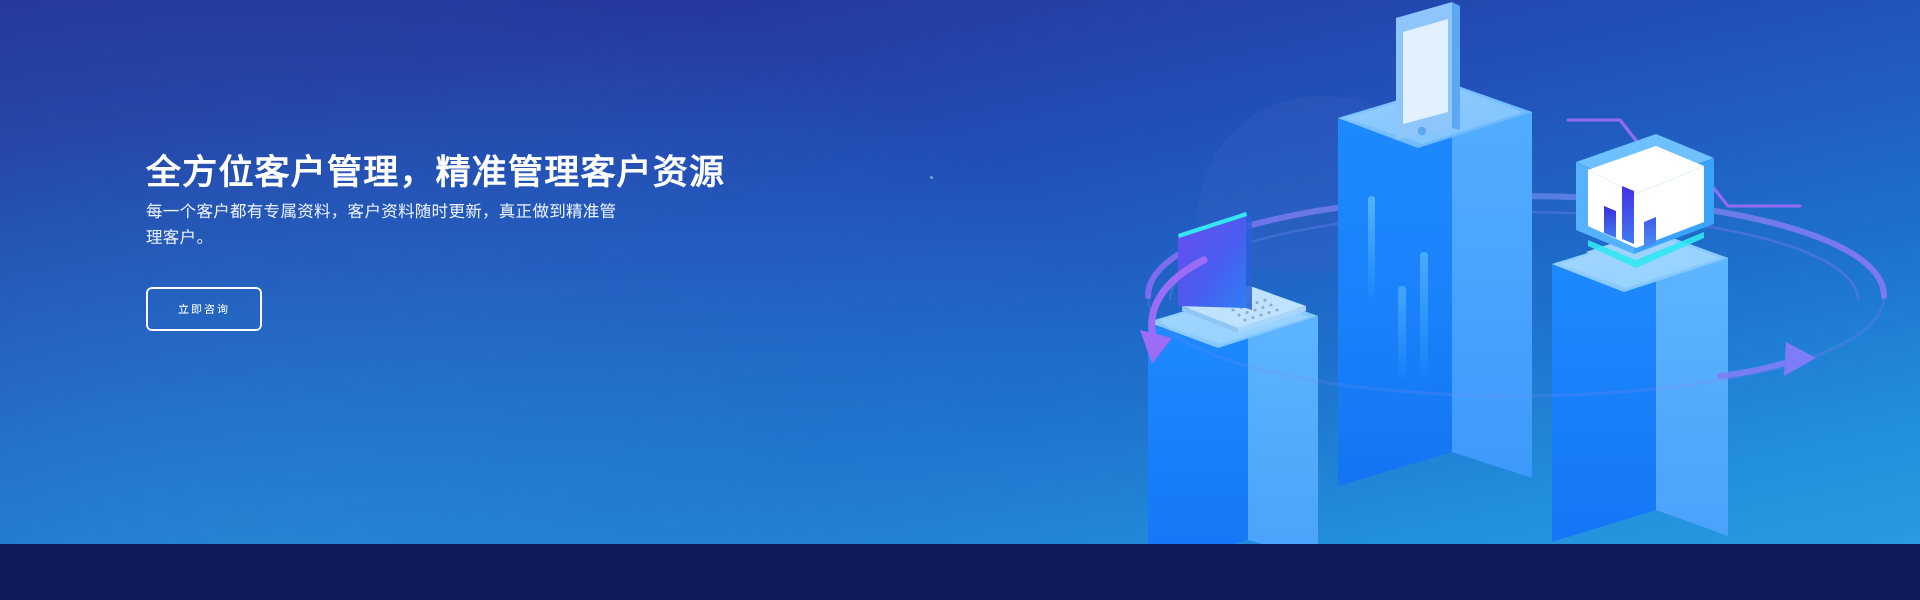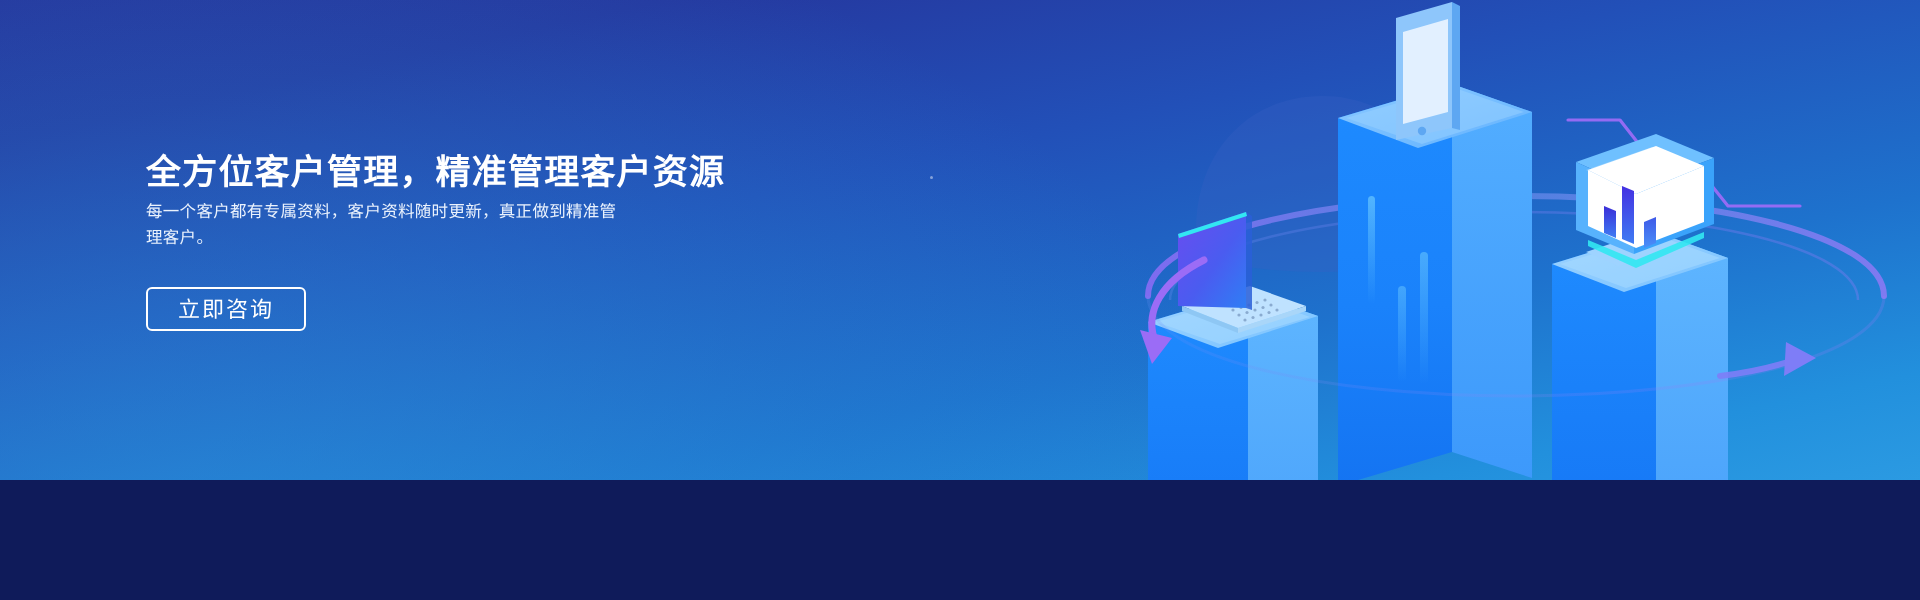--- a/index.html
+++ b/index.html
@@ -9,21 +9,21 @@
     background: #0f1b5a;
   }
   body {
     font-family: "Liberation Sans", "DejaVu Sans", sans-serif;
   }
 
   
   .banner {
     position: relative;
     width: 1920px;
-    height: 480px;
+    height: 544px;
     overflow: hidden;
     
     background:
       linear-gradient(168deg,
         #26349b 0%,
         #25389f 16%,
         #2250b8 40%,
         #1e72cd 68%,
         #2290dd 88%,
         #2b9ae2 100%);
@@ -73,21 +73,21 @@
     display: inline-block;
     margin-top: 36px;
     padding: 0 30px;
     height: 44px;
     line-height: 41px;
     box-sizing: border-box;
     border: 2px solid #ffffff;
     border-radius: 6px;
     background: transparent;
     color: #ffffff;
-    font-size: 22px;
+    font-size: 11px;
     letter-spacing: 2px;
     font-family: inherit;
     cursor: pointer;
     outline: none;
   }
 
   
   .art {
     position: absolute;
     right: 0;

